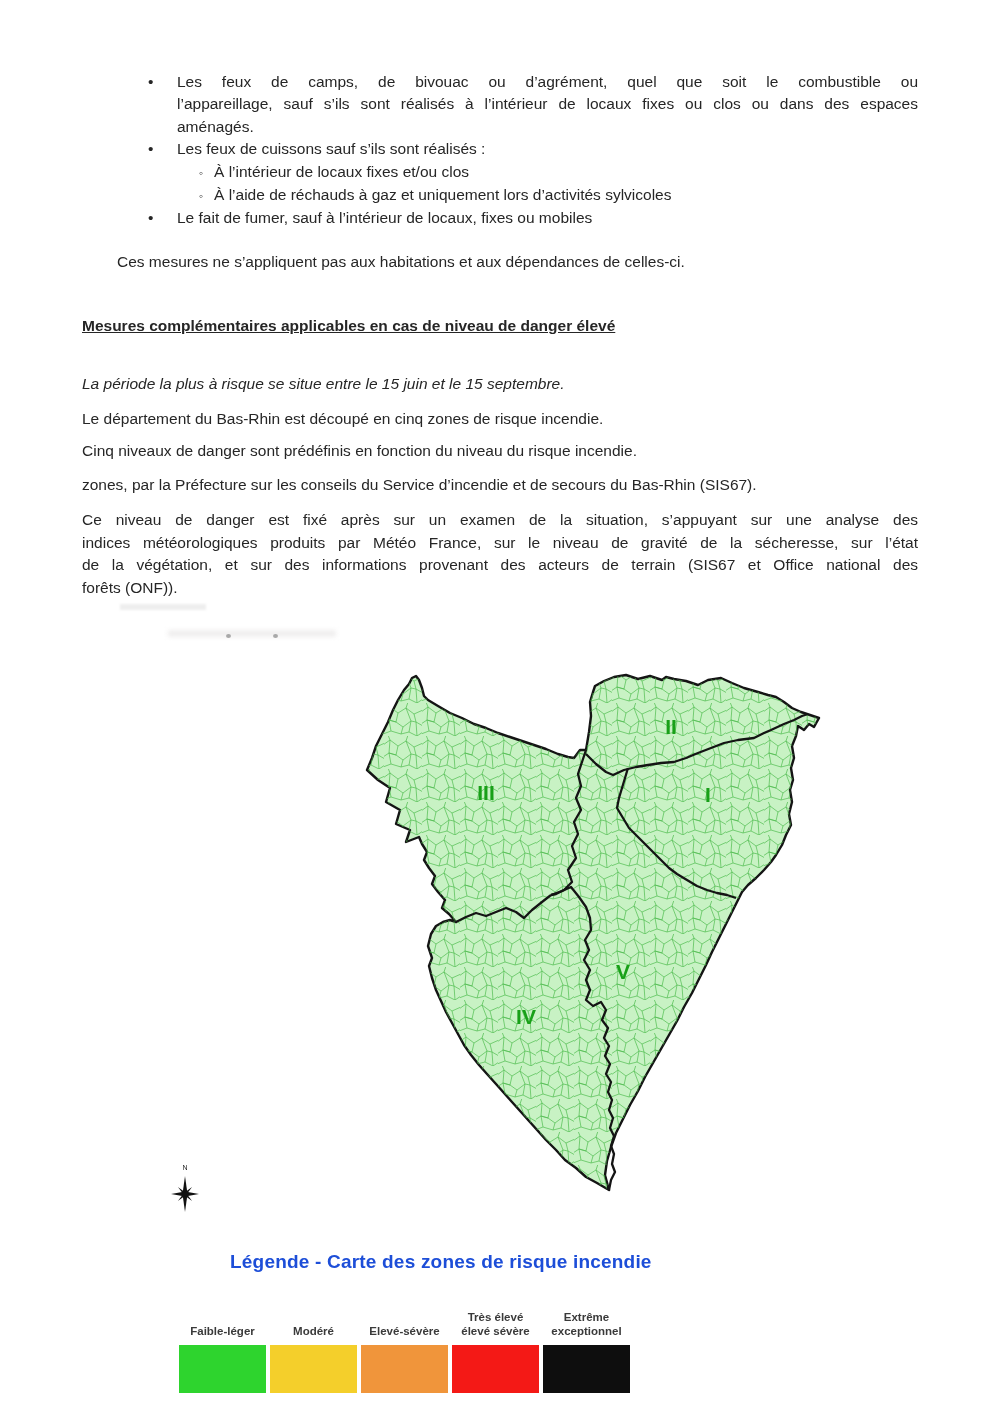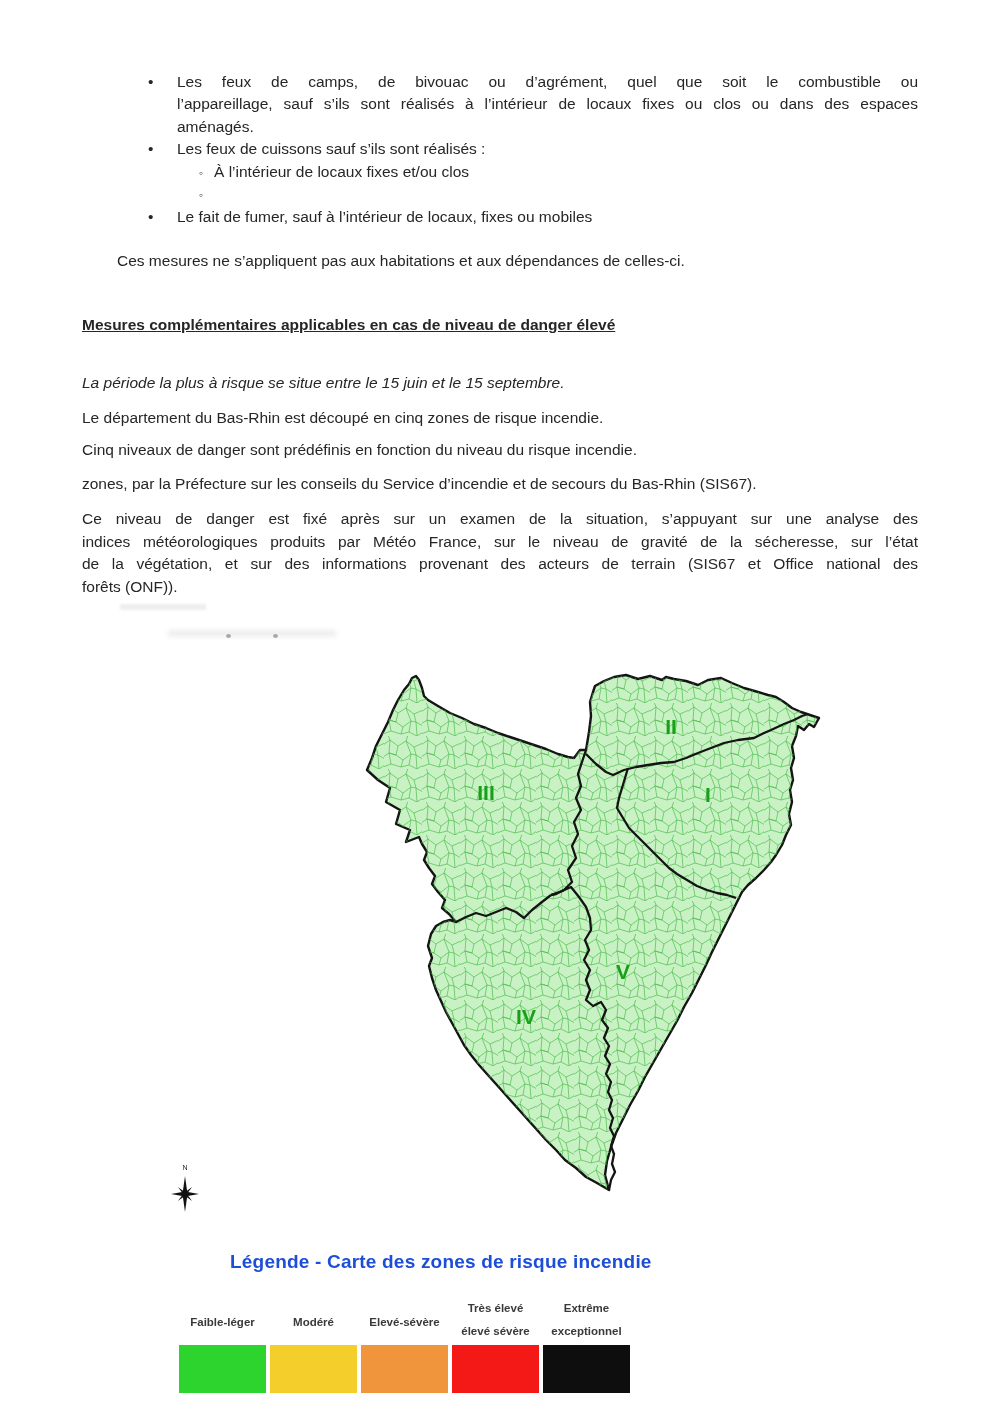--- a/index.html
+++ b/index.html
@@ -29,21 +29,21 @@
   #ghost-b{left:168px;top:630px;width:168px;height:7px;background:#e3e1e1;opacity:.55;filter:blur(2px);}
   .ghost-dot{width:5px;height:4px;background:#8f8f8f;border-radius:50%;opacity:.75;}
   #ghost-d1{left:226px;top:634px;}
   #ghost-d2{left:273px;top:634px;}
   #map-wrap{position:absolute;left:346px;top:670px;width:475px;height:525px;}
   #compass{position:absolute;left:167px;top:1160px;width:36px;height:60px;}
   #legend-title{position:absolute;left:230px;top:1251px;font-size:19px;font-weight:bold;color:#1d4ed8;letter-spacing:.2px;}
   #legend-row{position:absolute;left:179px;top:1306px;display:flex;gap:4px;}
   .legend-item{width:87px;display:flex;flex-direction:column;}
   .legend-label{height:32px;display:flex;flex-direction:column;justify-content:flex-end;text-align:center;
-    font-size:11.5px;font-weight:600;color:#3a3a3a;line-height:13.5px;margin-bottom:7px;gap:9px;}
+    font-size:11.5px;font-weight:600;color:#3a3a3a;line-height:13.5px;margin-bottom:7px;}
   .swatch{height:48px;width:87px;}
 </style>
 </head>
 <body>
 
 <div class="page">
 
   <div class="textblock">
 
     <div class="li">
@@ -60,20 +60,21 @@
       <span class="li-text lline">Les feux de cuissons sauf s’ils sont réalisés :</span>
     </div>
 
     <div class="li sub">
       <span class="marker">◦</span>
       <span class="li-text lline">À l’intérieur de locaux fixes et/ou clos</span>
     </div>
 
     <div class="li sub">
       <span class="marker">◦</span>
+      <span class="li-text lline">À l’aide de réchauds à gaz et uniquement lors d’activités sylvicoles</span>
     </div>
 
     <div class="li">
       <span class="marker">•</span>
       <span class="li-text lline">Le fait de fumer, sauf à l’intérieur de locaux, fixes ou mobiles</span>
     </div>
 
     <p class="para lline" id="p-intro">Ces mesures ne s’appliquent pas aux habitations et aux dépendances de celles-ci.</p>
 
     <p class="para" id="sec-heading"><span>Mesures complémentaires applicables en cas de niveau de danger élevé</span></p>

